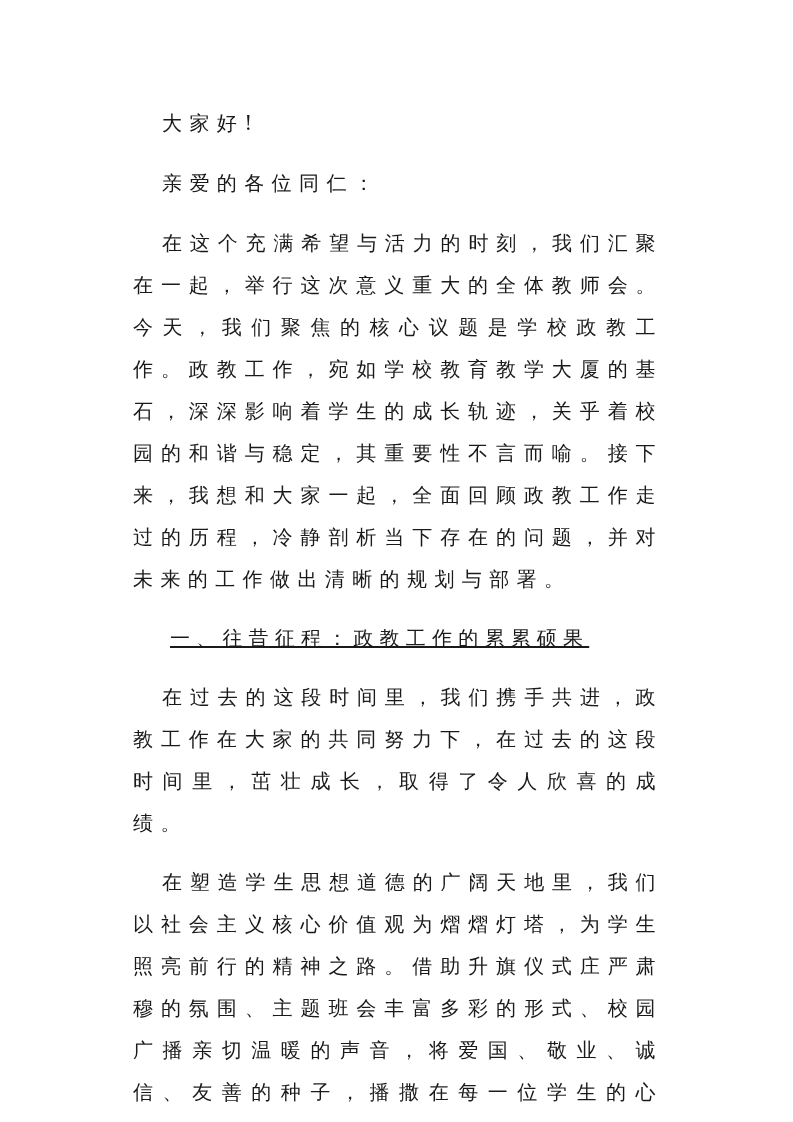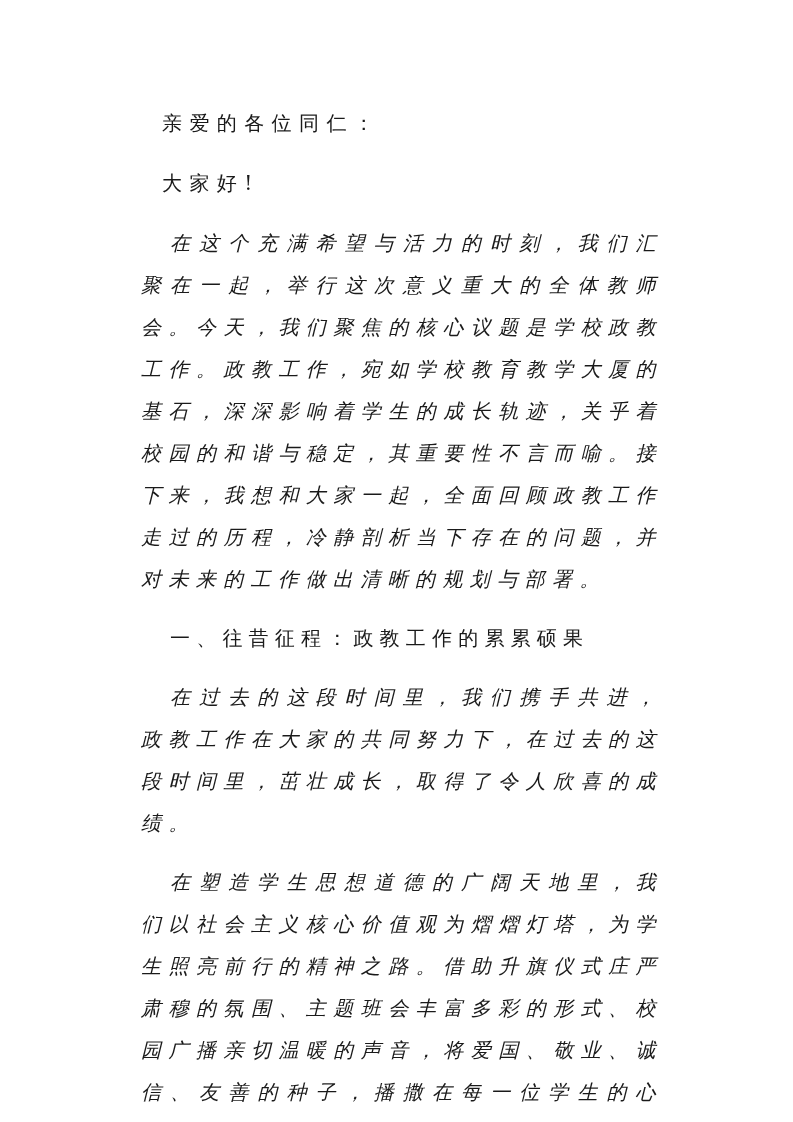--- a/index.html
+++ b/index.html
@@ -11,28 +11,28 @@
       position: absolute; left: 133px; top: 102px; width: 530px;
       font-family: "DejaVu Serif", "Liberation Serif", serif;
       font-size: 20px;
       color: #1a1a1a;
       line-height: 42px;
       letter-spacing: 7.4px;
     }
     .p { margin: 0; text-align: justify; text-indent: 29px; }
     .salutation { margin: 0 0 18px 0; text-indent: 29px; }
     .greeting { margin: 0 0 18px 0; text-indent: 29px; }
-    .para { margin: 0 0 17px 8px; font-style: italic; }
-    .heading { margin: 0 0 17px 0; text-indent: 37px; letter-spacing: 6.2px; }
+    .para { margin: 0 0 17px 0; }
+    .heading { margin: 0 0 17px 0; text-indent: 37px; letter-spacing: 6.2px; text-decoration: underline; }
   </style>
 </head>
 <body>
 
 <div class="page">
   <div class="content">
+    <p class="p greeting">大家好!</p>
     <p class="p salutation">亲爱的各位同仁：</p>
-    <p class="p greeting">大家好!</p>
     <p class="p para">在这个充满希望与活力的时刻，我们汇聚在一起，举行这次意义重大的全体教师会。今天，我们聚焦的核心议题是学校政教工作。政教工作，宛如学校教育教学大厦的基石，深深影响着学生的成长轨迹，关乎着校园的和谐与稳定，其重要性不言而喻。接下来，我想和大家一起，全面回顾政教工作走过的历程，冷静剖析当下存在的问题，并对未来的工作做出清晰的规划与部署。</p>
     <p class="p heading">一、往昔征程：政教工作的累累硕果</p>
     <p class="p para">在过去的这段时间里，我们携手共进，政教工作在大家的共同努力下，在过去的这段时间里，茁壮成长，取得了令人欣喜的成绩。</p>
     <p class="p para">在塑造学生思想道德的广阔天地里，我们以社会主义核心价值观为熠熠灯塔，为学生照亮前行的精神之路。借助升旗仪式庄严肃穆的氛围、主题班会丰富多彩的形式、校园广播亲切温暖的声音，将爱国、敬业、诚信、友善的种子，播撒在每一位学生的心田。我们精心策划的“美德少年”评选活动，更是在校园里竖起了一面面鲜活的旗帜。这些身边的榜样，用他们的实际行动，生动诠释着美好的</p>
   </div>
 </div>
 
 </body></html>

